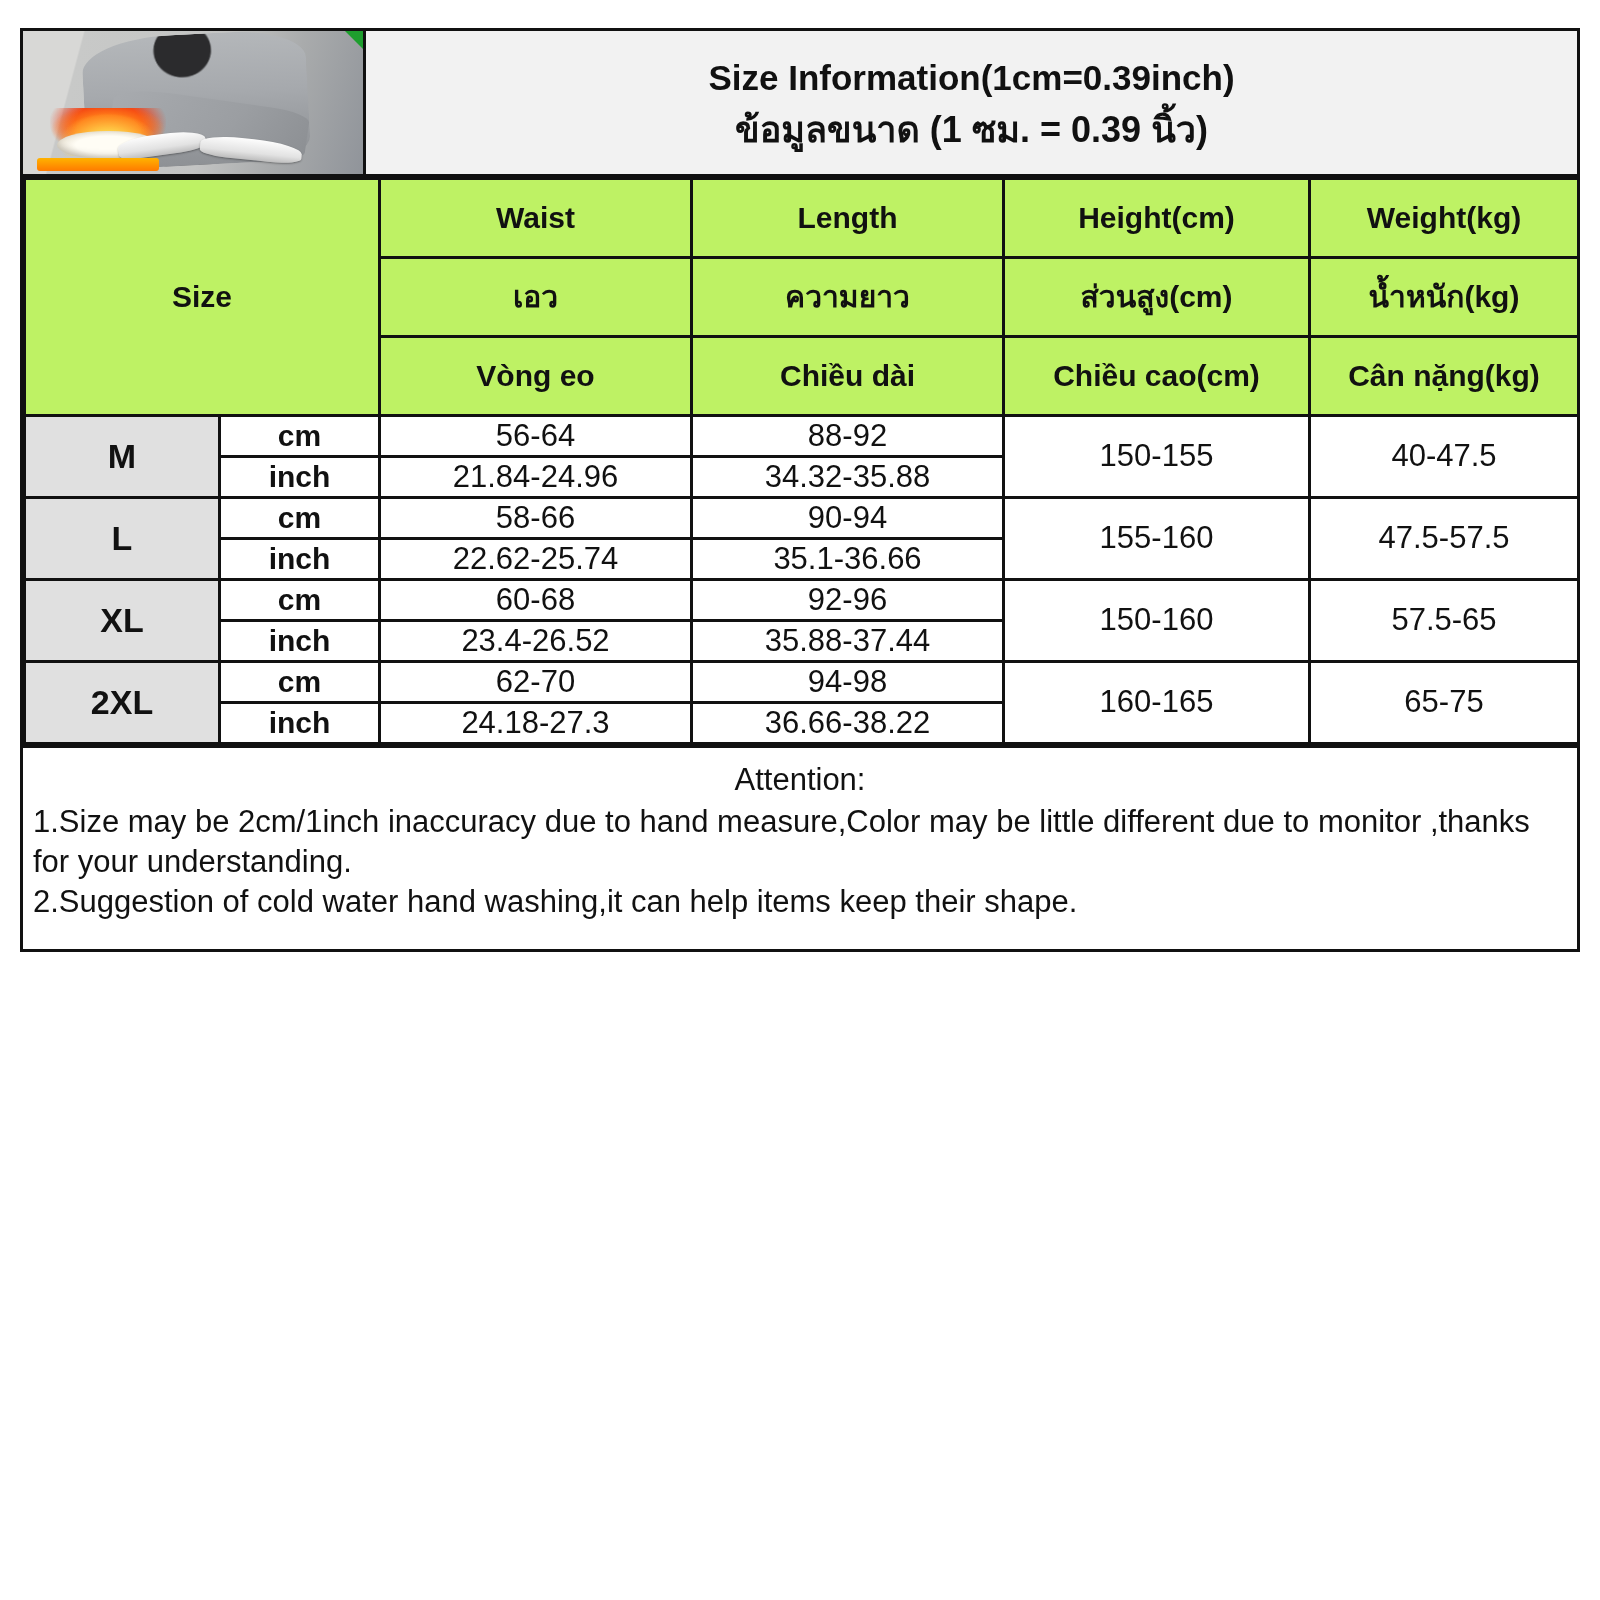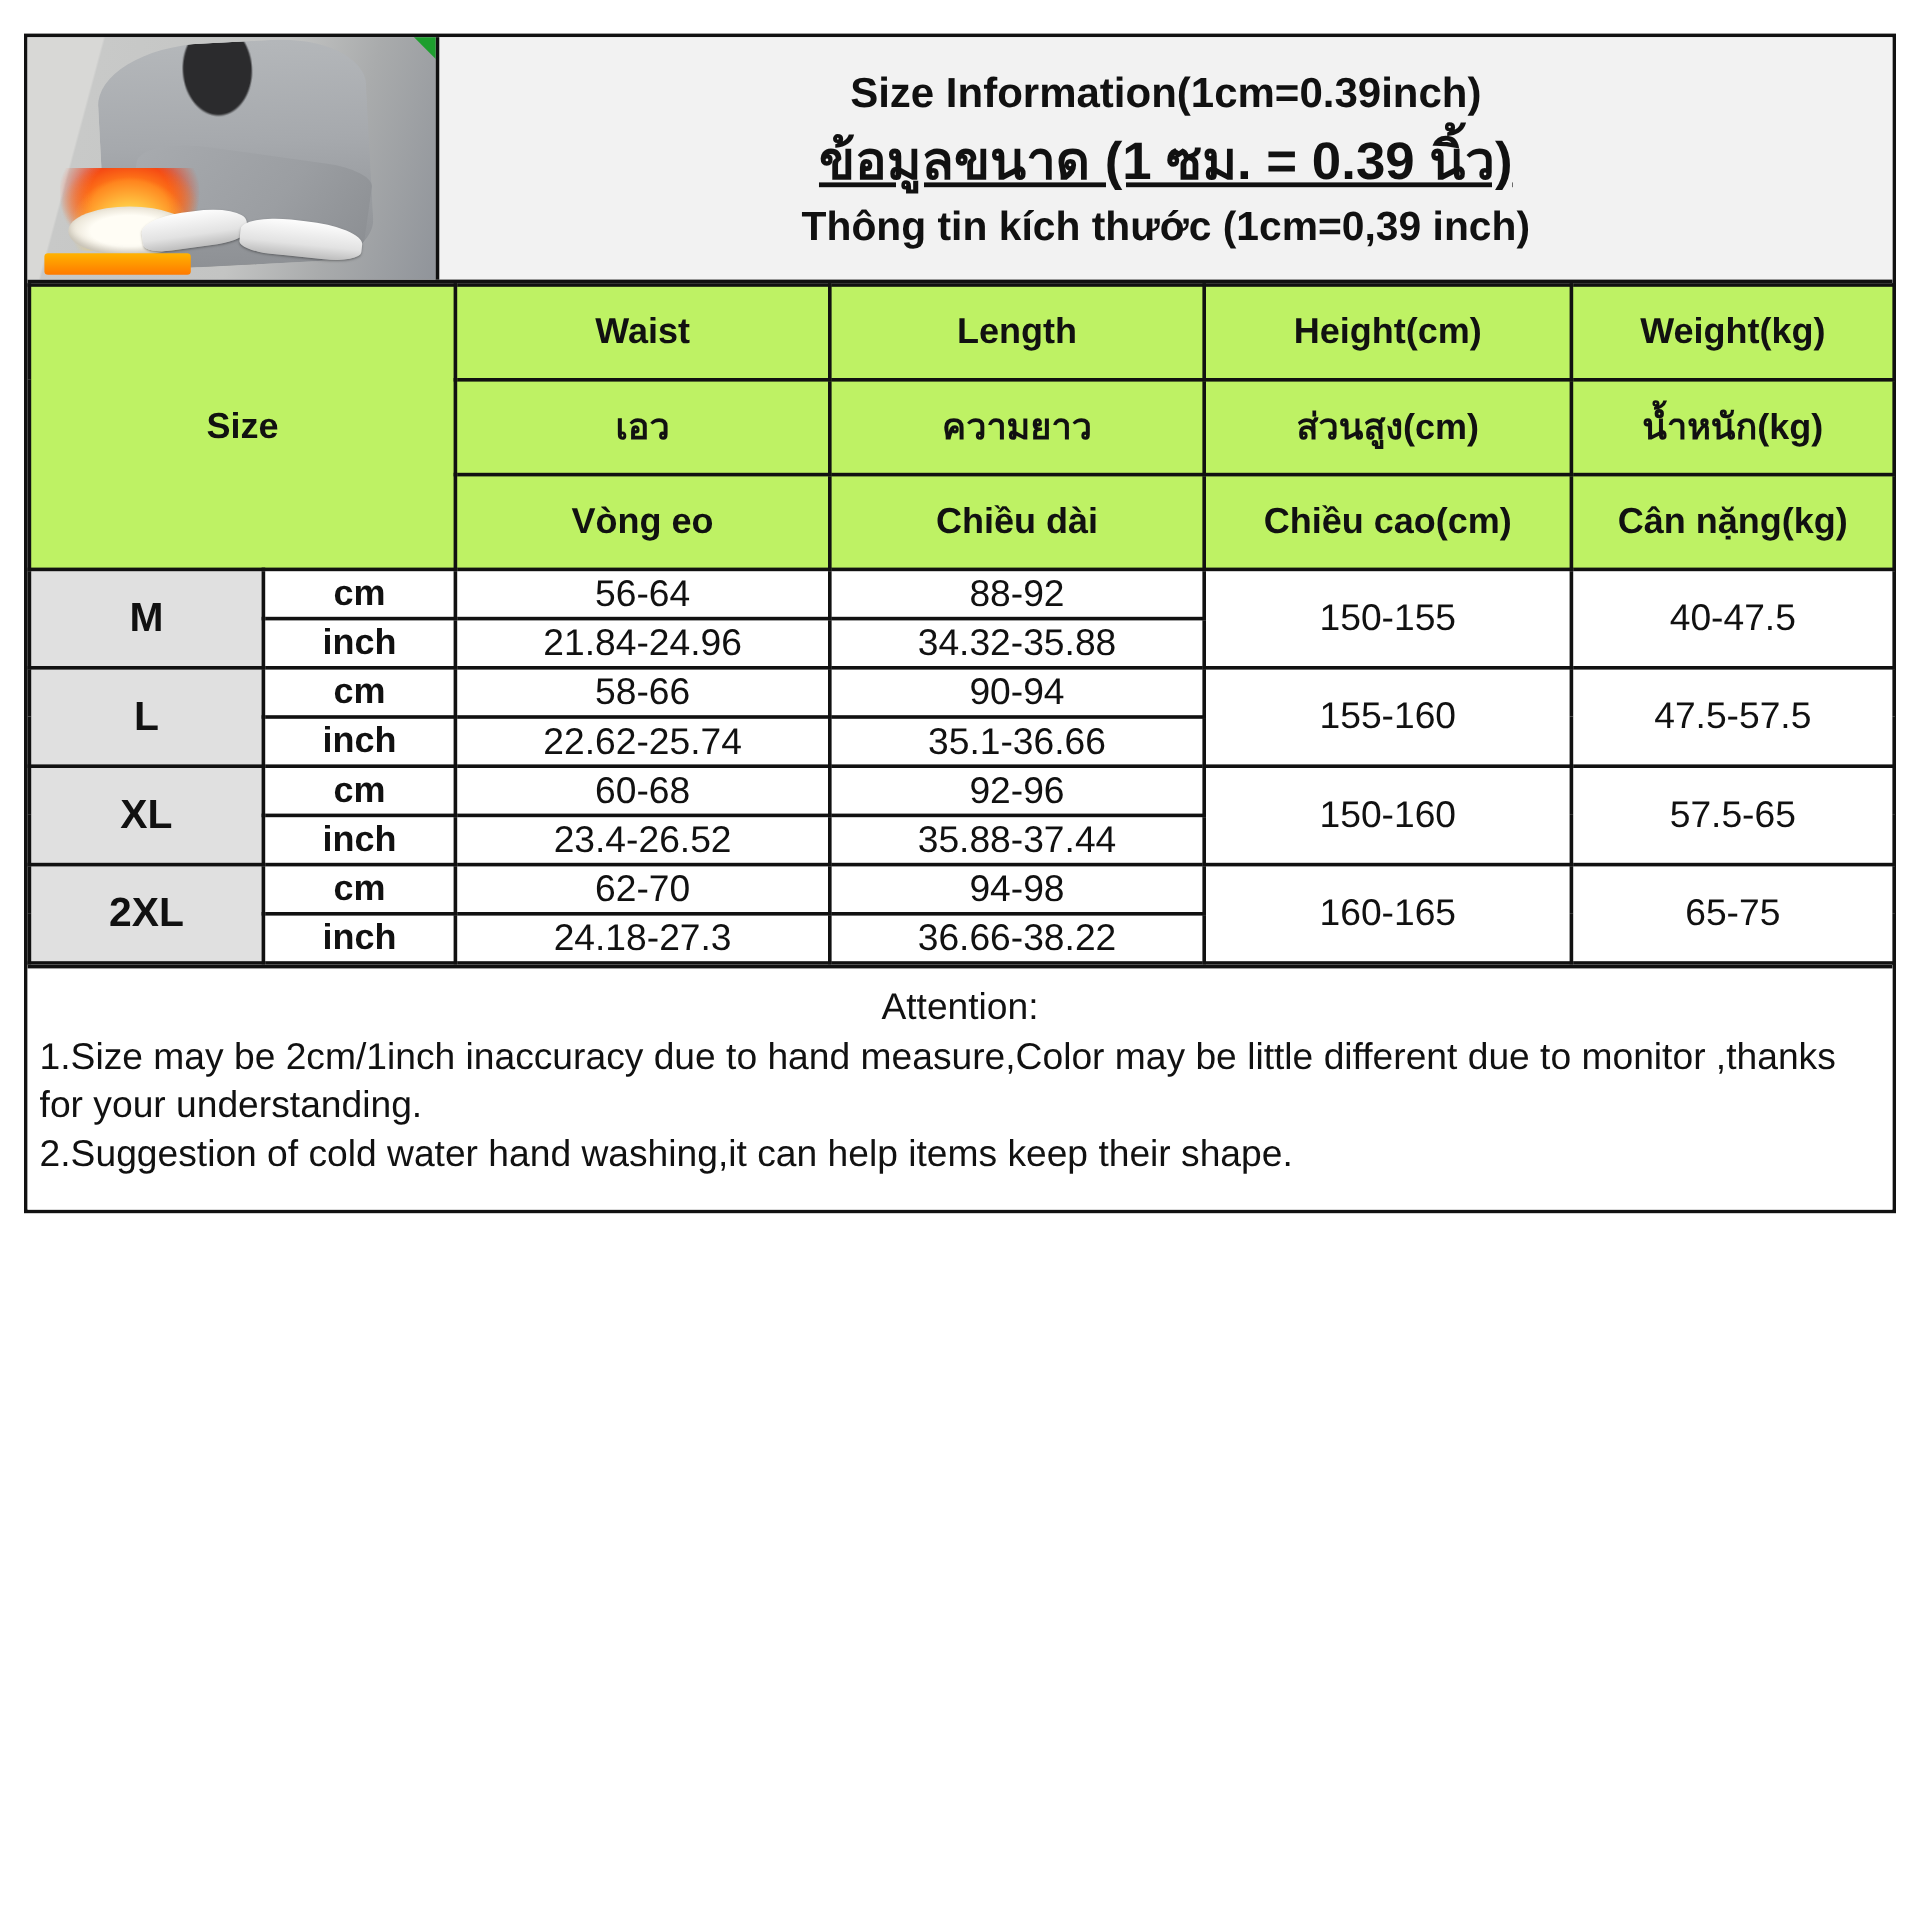--- a/index.html
+++ b/index.html
@@ -130,21 +130,21 @@
     flex-direction: column;
     justify-content: center;
     gap: 8px;
   }
   .header-text div {
     font-weight: bold;
     font-size: 35px;
     line-height: 1.22;
     color: #111111;
   }
-  .header-text .l2 { font-size: 44px; text-decoration: underline; }
+  .header-text .l2 { font-size: 36px; }
   .header-text .l3 { font-size: 34px; }
 
   
   table.size-table {
     width: 100%;
     border-collapse: collapse;
     table-layout: fixed;
   }
   table.size-table th,
   table.size-table td {
@@ -213,21 +213,20 @@
         <div class="fleece"></div>
         <div class="shoe1"></div>
         <div class="shoe2"></div>
         <div class="badge"></div>
         <div class="topleft-flag"></div>
       </div>
     </div>
     <div class="header-text">
       <div class="l1">Size Information(1cm=0.39inch)</div>
       <div class="l2">ข้อมูลขนาด (1 ซม. = 0.39 นิ้ว)</div>
-      <div class="l3">Thông tin kích thước (1cm=0,39 inch)</div>
     </div>
   </div>
 
   <table class="size-table">
     <colgroup>
       <col class="col-size">
       <col class="col-unit">
       <col class="col-waist">
       <col class="col-length">
       <col class="col-height">

